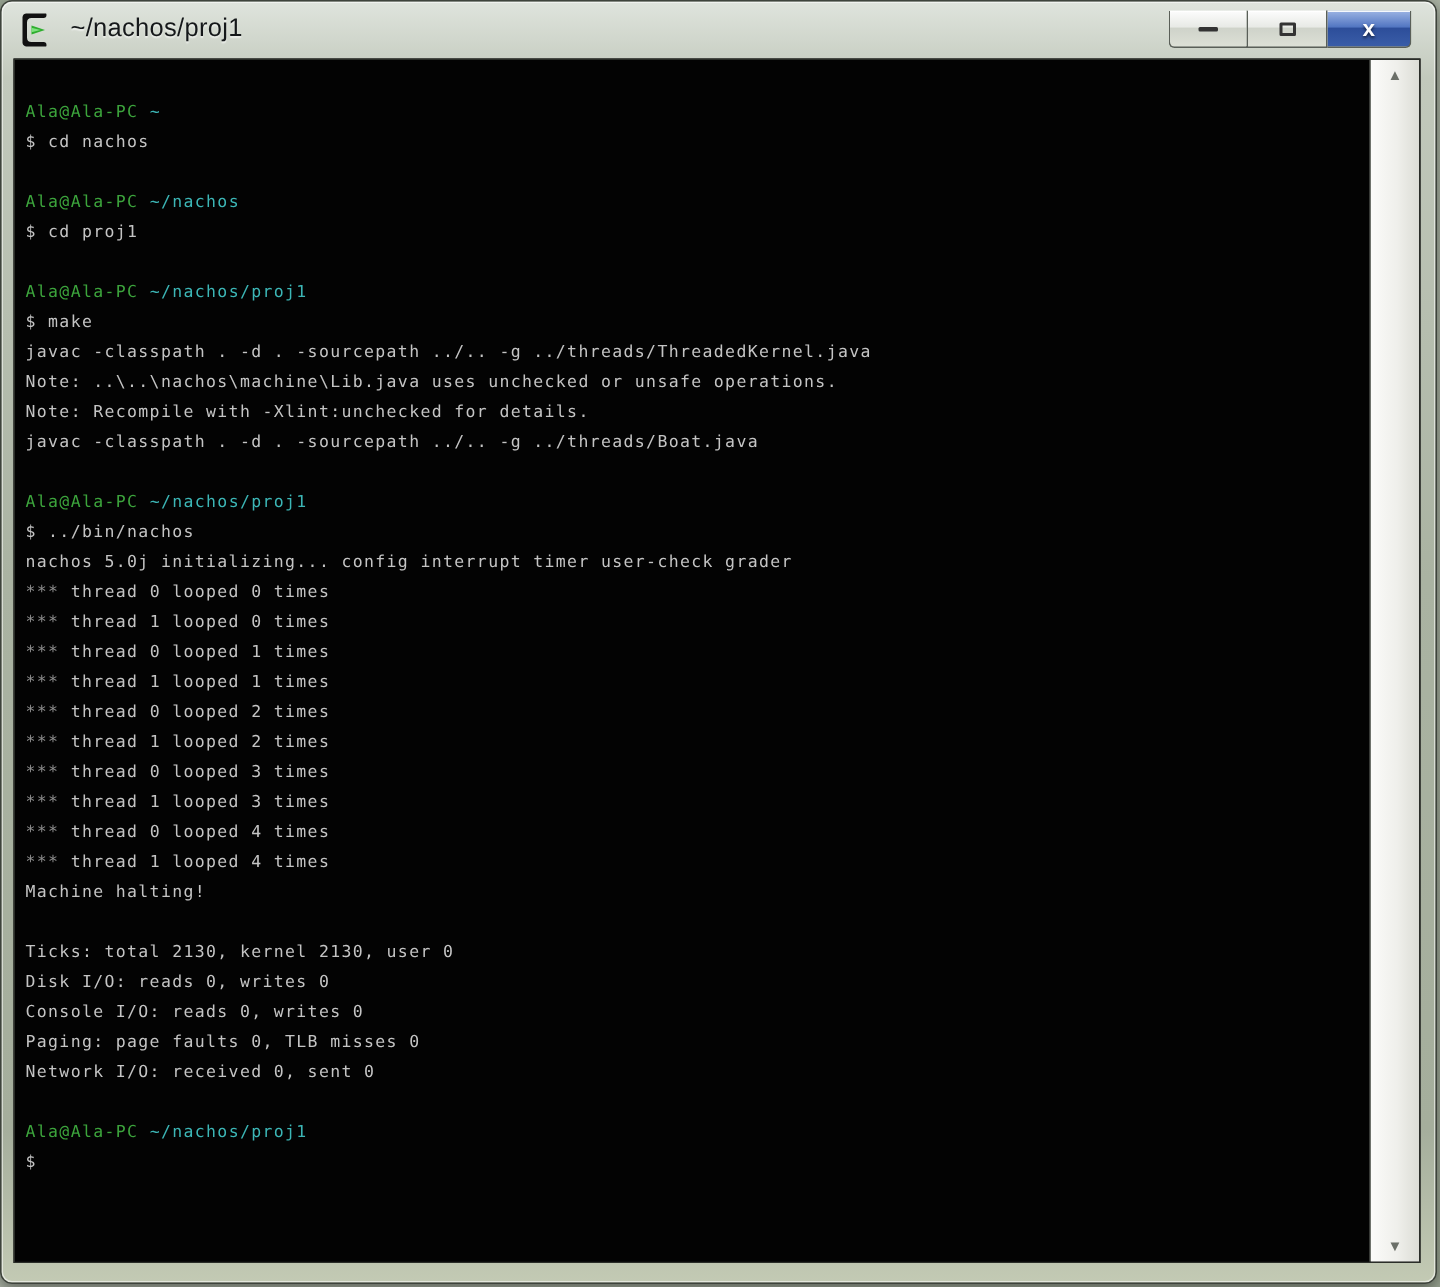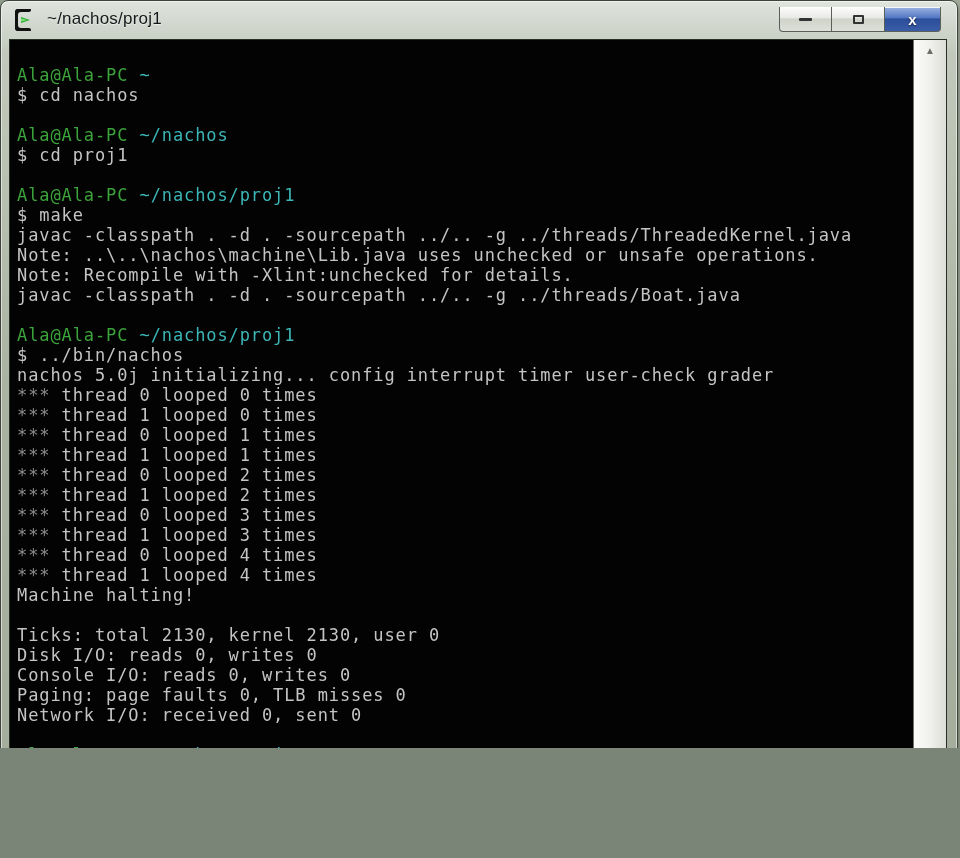--- a/index.html
+++ b/index.html
@@ -1,17 +1,17 @@
 <!DOCTYPE html>
 <html><head>
 <meta charset="utf-8">
 <style>
   html,body{margin:0;padding:0;background:#7a8578;}
   *{box-sizing:border-box;}
-  .stage{width:960px;height:748px;position:relative;font-family:"Liberation Sans",sans-serif;
+  .stage{width:960px;height:858px;position:relative;font-family:"Liberation Sans",sans-serif;
          background:linear-gradient(135deg,#9aa694 0%,#aeb6a8 40%,#99a492 100%);}
   
   .window{position:absolute;left:0;top:0;width:958px;height:856px;
           border:1px solid #3e433c;border-radius:8px;
           background:linear-gradient(180deg,#dfe4dd 0%,#c2c9bc 6%,#aab3a2 45%,#a5ae9c 88%,#c3cab4 100%);
           box-shadow:inset 0 0 0 1px rgba(255,255,255,.55), 0 3px 10px rgba(0,0,0,.45);}
   
   .titlebar{position:absolute;left:0;top:0;right:0;height:38px;}
   .app-icon{position:absolute;left:14px;top:8px;width:24px;height:22px;display:block;}
   .title{position:absolute;left:46px;top:8px;font-size:17px;color:#15181a;
@@ -27,21 +27,21 @@
         background:linear-gradient(180deg,#9db4e4 0%,#5377c2 45%,#2d4e9a 50%,#3a5da8 100%);}
   .glyph-min{display:block;width:13px;height:3px;background:#333;border-radius:1px;}
   .glyph-max{display:block;width:11px;height:9px;border:2px solid #333;border-radius:1px;}
   .glyph-close{color:#fff;font-size:15px;font-weight:bold;line-height:1;
         text-shadow:0 1px 2px rgba(0,0,0,.6);font-family:"Liberation Sans",sans-serif;}
   
   .body{position:absolute;left:8px;top:38px;right:10px;bottom:13px;display:flex;
         border:1px solid #2a2d28;background:#000;}
   .console{flex:1;background:#030303;overflow:hidden;padding:5px 0 0 7px;
            font-family:"DejaVu Sans Mono","Liberation Mono",monospace;
-           font-size:17px;line-height:20px;letter-spacing:0.9px;white-space:pre;}
+           font-size:11px;line-height:20px;letter-spacing:0.9px;white-space:pre;}
   .line{height:20px;}
   
   .scrollbar{width:33px;display:flex;flex-direction:column;
              border-left:1px solid #6f736c;
              background:linear-gradient(90deg,#fbfbf9 0%,#efefeb 55%,#dcddd6 100%);}
   .sb-btn{height:20px;display:flex;align-items:center;justify-content:center;
           color:#6b6f68;font-size:10px;}
   .sb-track{flex:1;}
 </style>
 </head>

